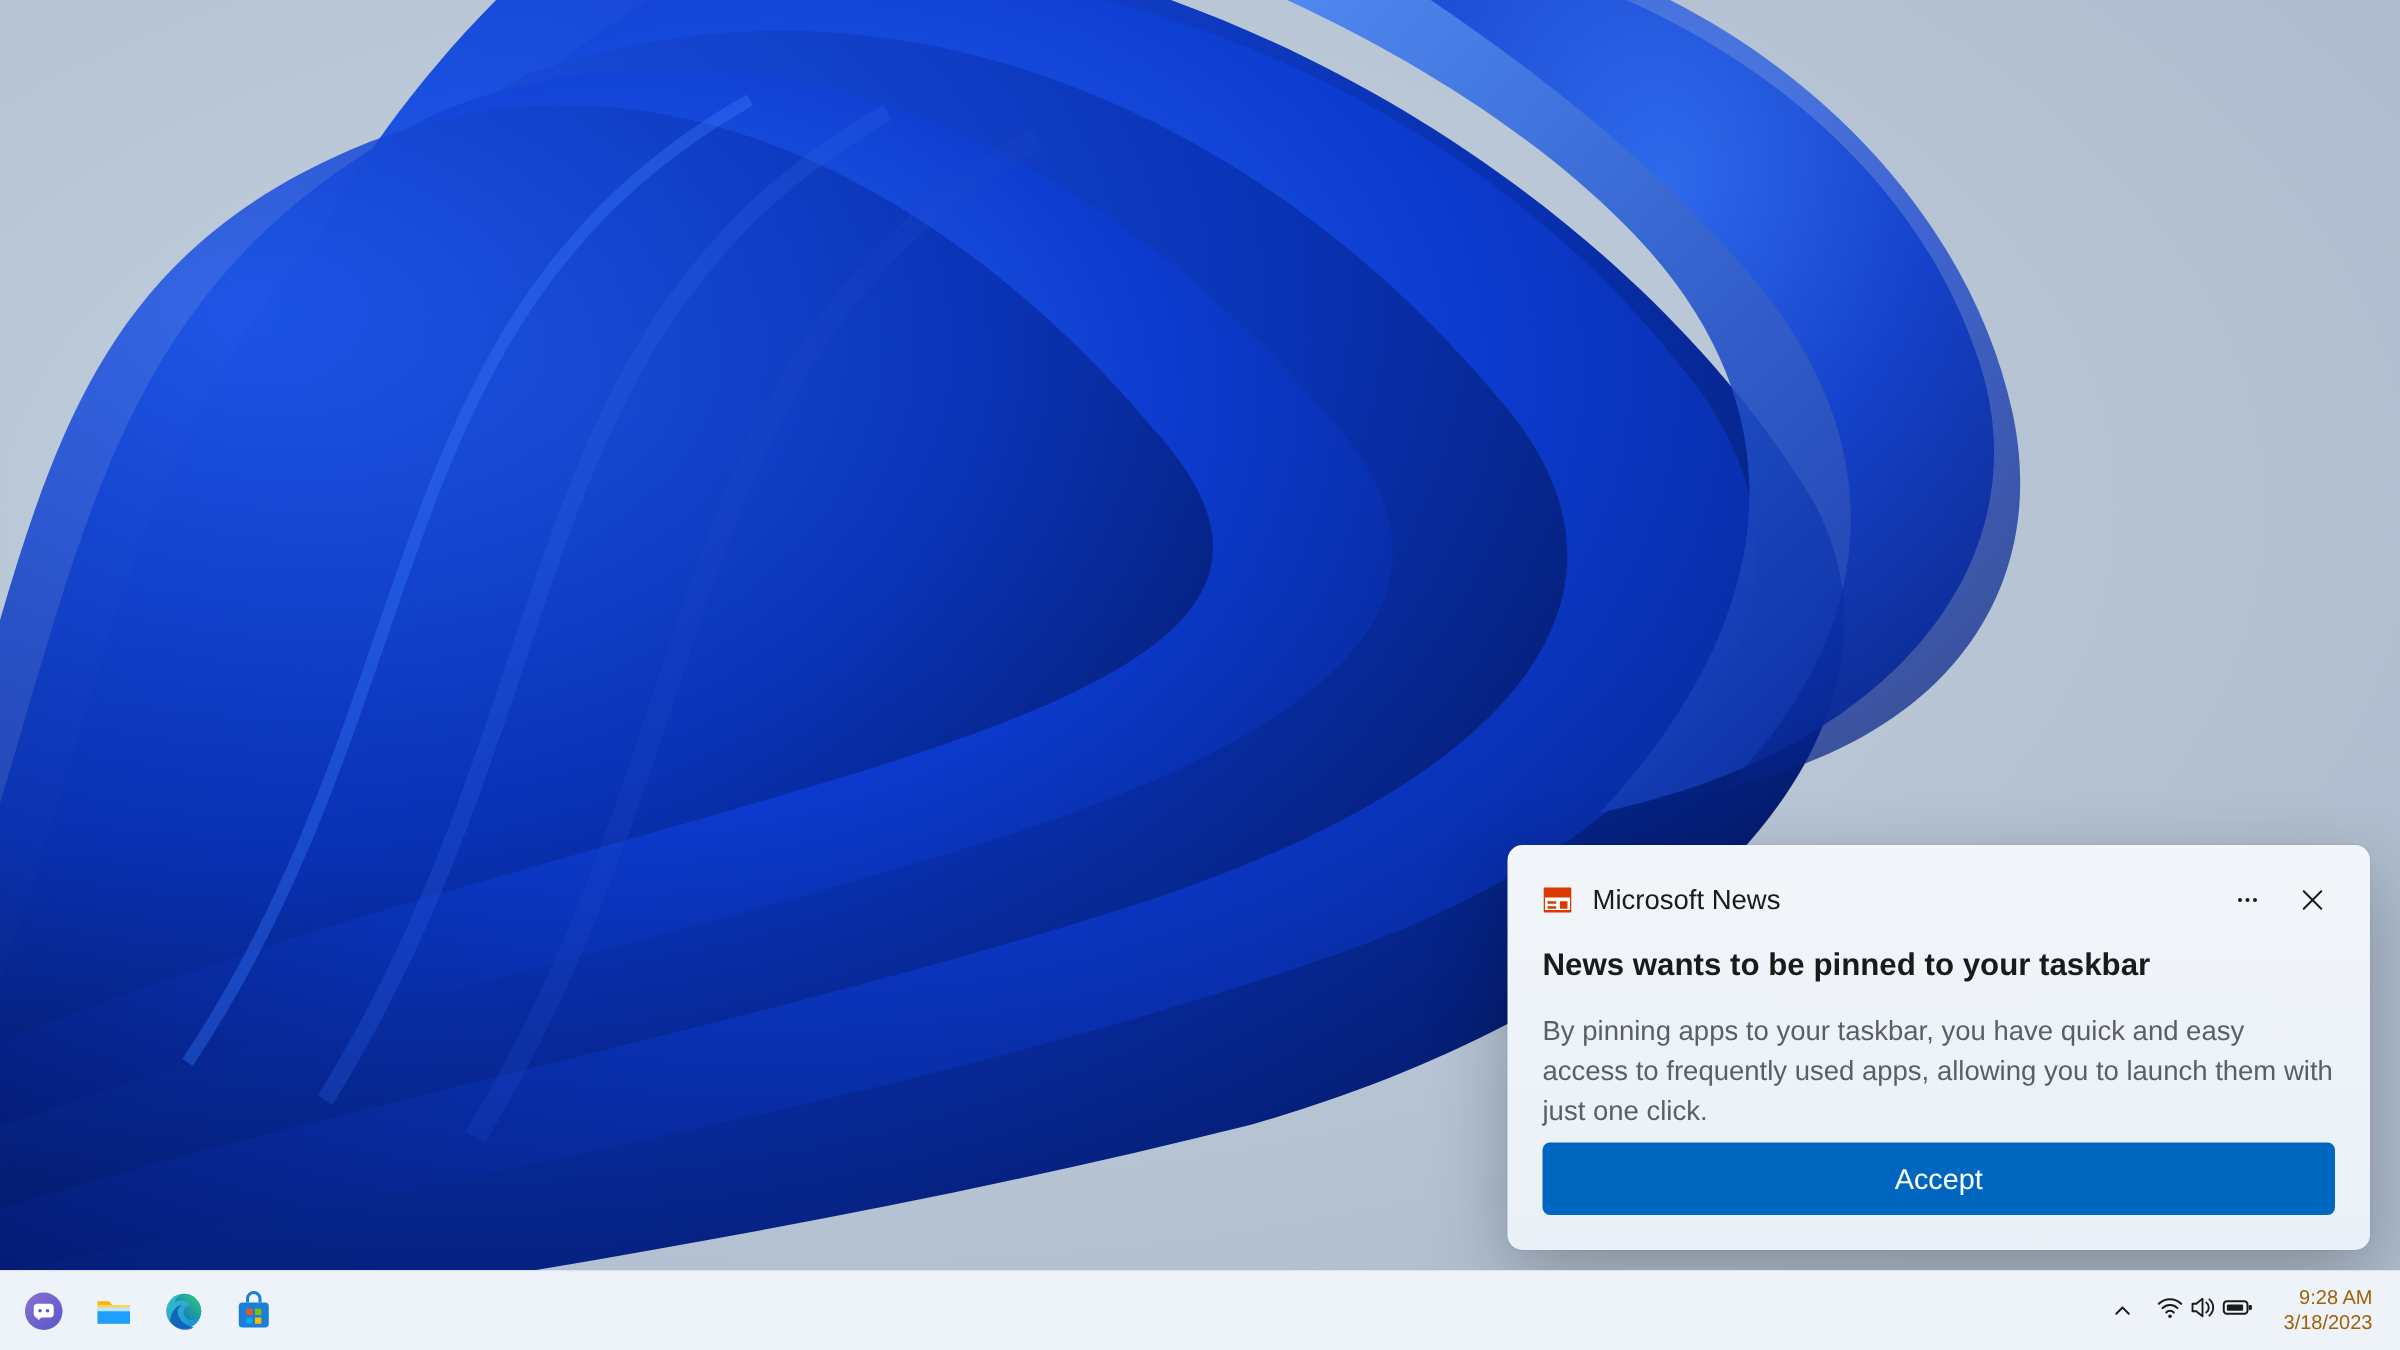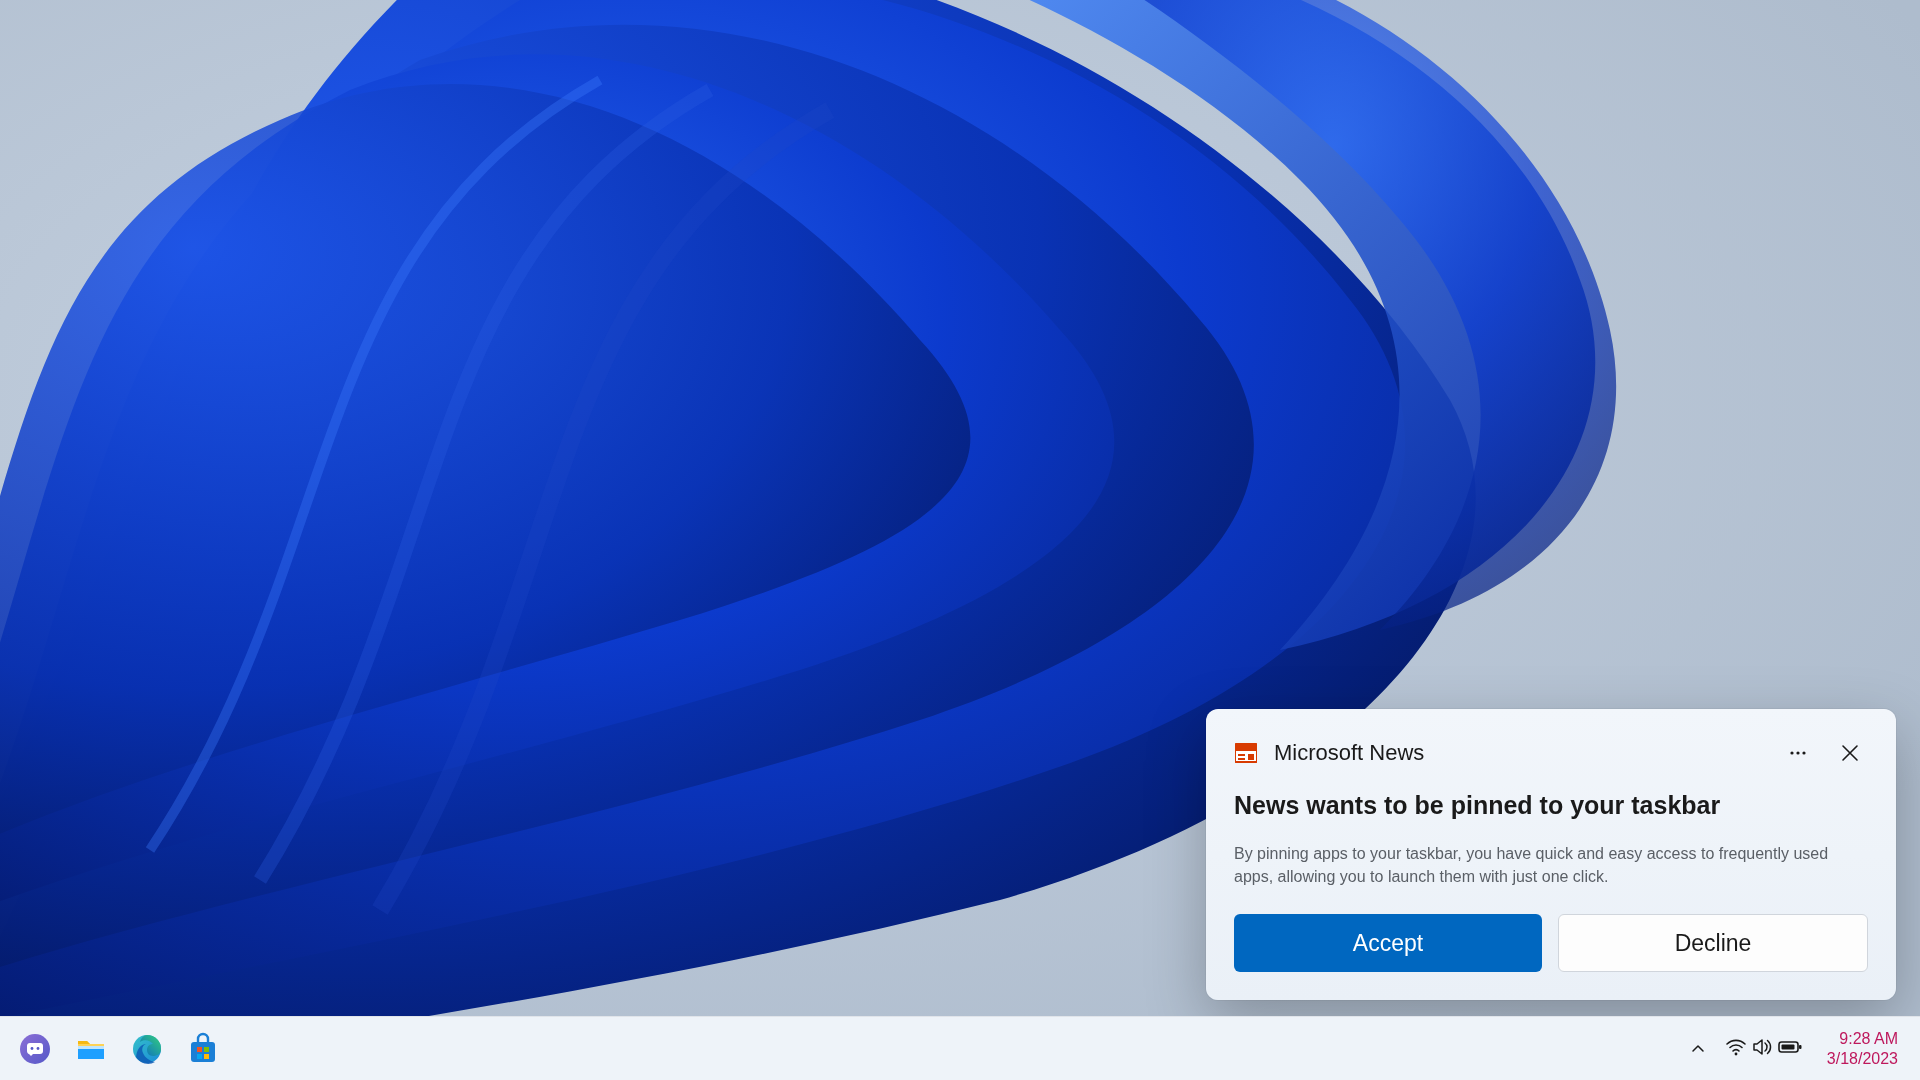--- a/index.html
+++ b/index.html
@@ -54,24 +54,24 @@
     cursor: pointer;
     color: #333;
   }
   .toast-title {
     font-size: 25px;
     font-weight: 600;
     color: #1a1a1a;
     margin-bottom: 22px;
   }
   .toast-body {
-    font-size: 16px;
+    font-size: 22px;
     line-height: 1.45;
     color: #5a5f66;
-    margin-bottom: 26px;
+    margin-bottom: 9px;
   }
   .toast-actions {
     display: flex;
     gap: 16px;
   }
   .toast-btn {
     flex: 1;
     height: 58px;
     border-radius: 6px;
     font-size: 23px;
@@ -138,21 +138,21 @@
   }
   .clock {
     display: flex;
     flex-direction: column;
     align-items: flex-end;
     justify-content: center;
     padding: 0 8px 0 14px;
     height: 50px;
     font-size: 16px;
     line-height: 1.25;
-    color: #be185d;
+    color: #a16207;
     cursor: pointer;
     border-radius: 6px;
   }
 </style>
 </head>
 <body>
 
 <div class="desktop">
 
   <div class="wallpaper">
@@ -215,21 +215,20 @@
       <span class="toast-close">
         <svg width="18" height="18" viewBox="0 0 18 18">
           <path d="M2 2 L16 16 M16 2 L2 16" stroke="#1a1a1a" stroke-width="1.6" stroke-linecap="round"></path>
         </svg>
       </span>
     </div>
     <div class="toast-title">News wants to be pinned to your taskbar</div>
     <div class="toast-body">By pinning apps to your taskbar, you have quick and easy access to frequently used apps, allowing you to launch them with just one click.</div>
     <div class="toast-actions">
       <button class="toast-btn primary">Accept</button>
-      <button class="toast-btn secondary">Decline</button>
     </div>
   </div>
 
   <div class="taskbar">
     <div class="taskbar-left">
 
       <div class="taskbar-icon" title="Chat">
         <svg width="34" height="34" viewBox="0 0 34 34">
           <defs>
               <linearGradient id="chatg" x1="0" y1="0" x2="1" y2="1">

